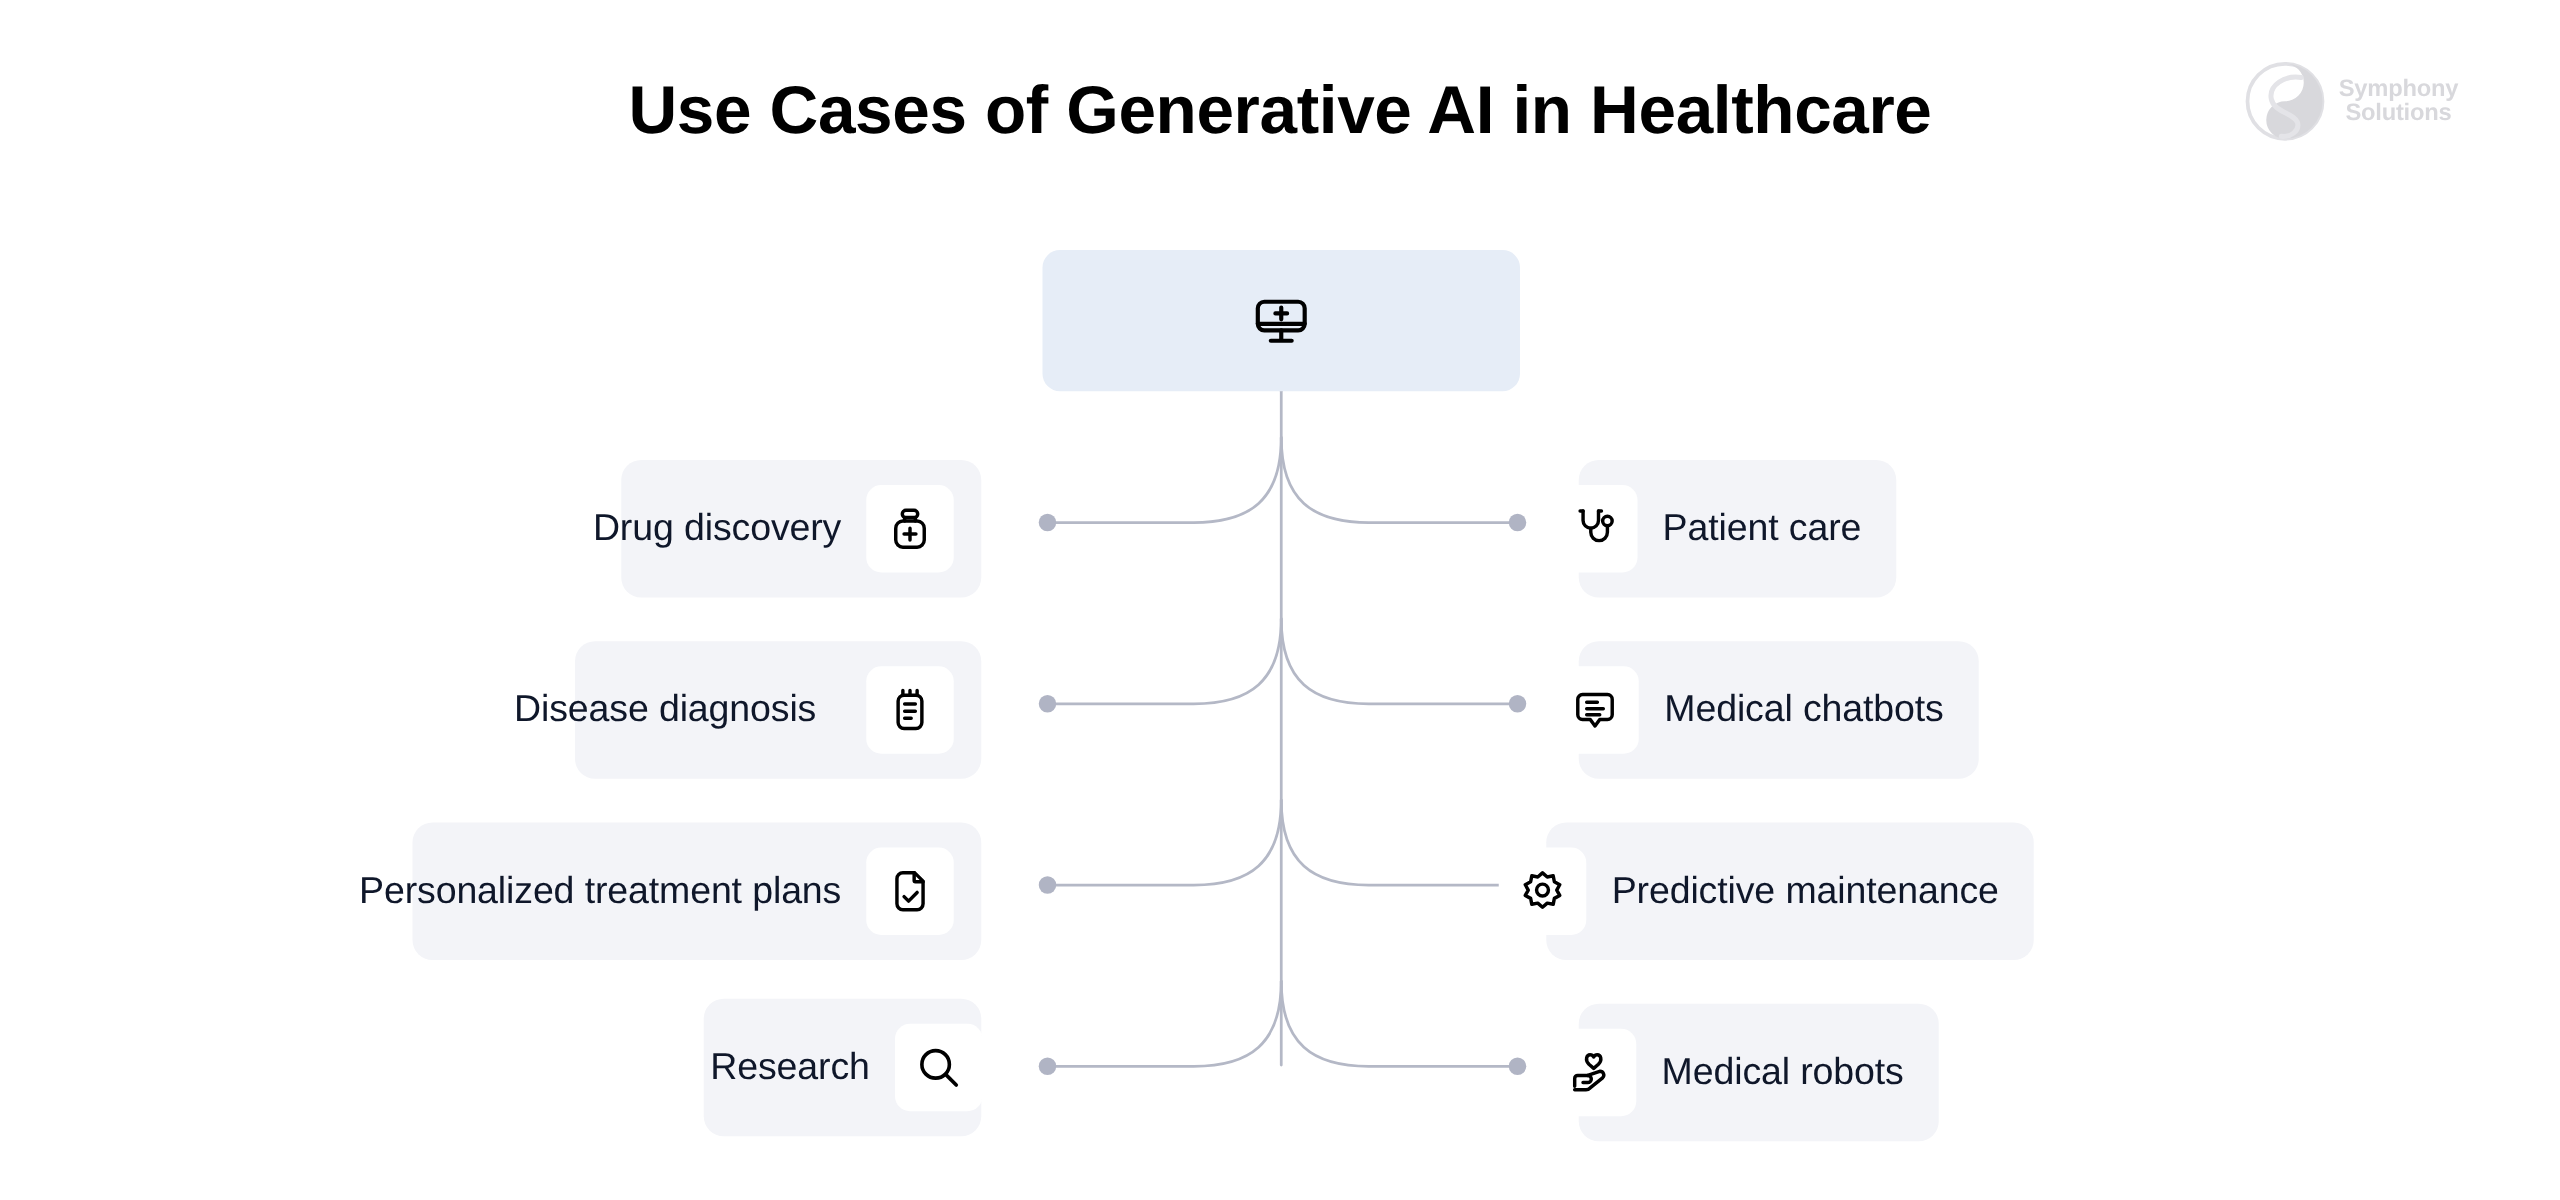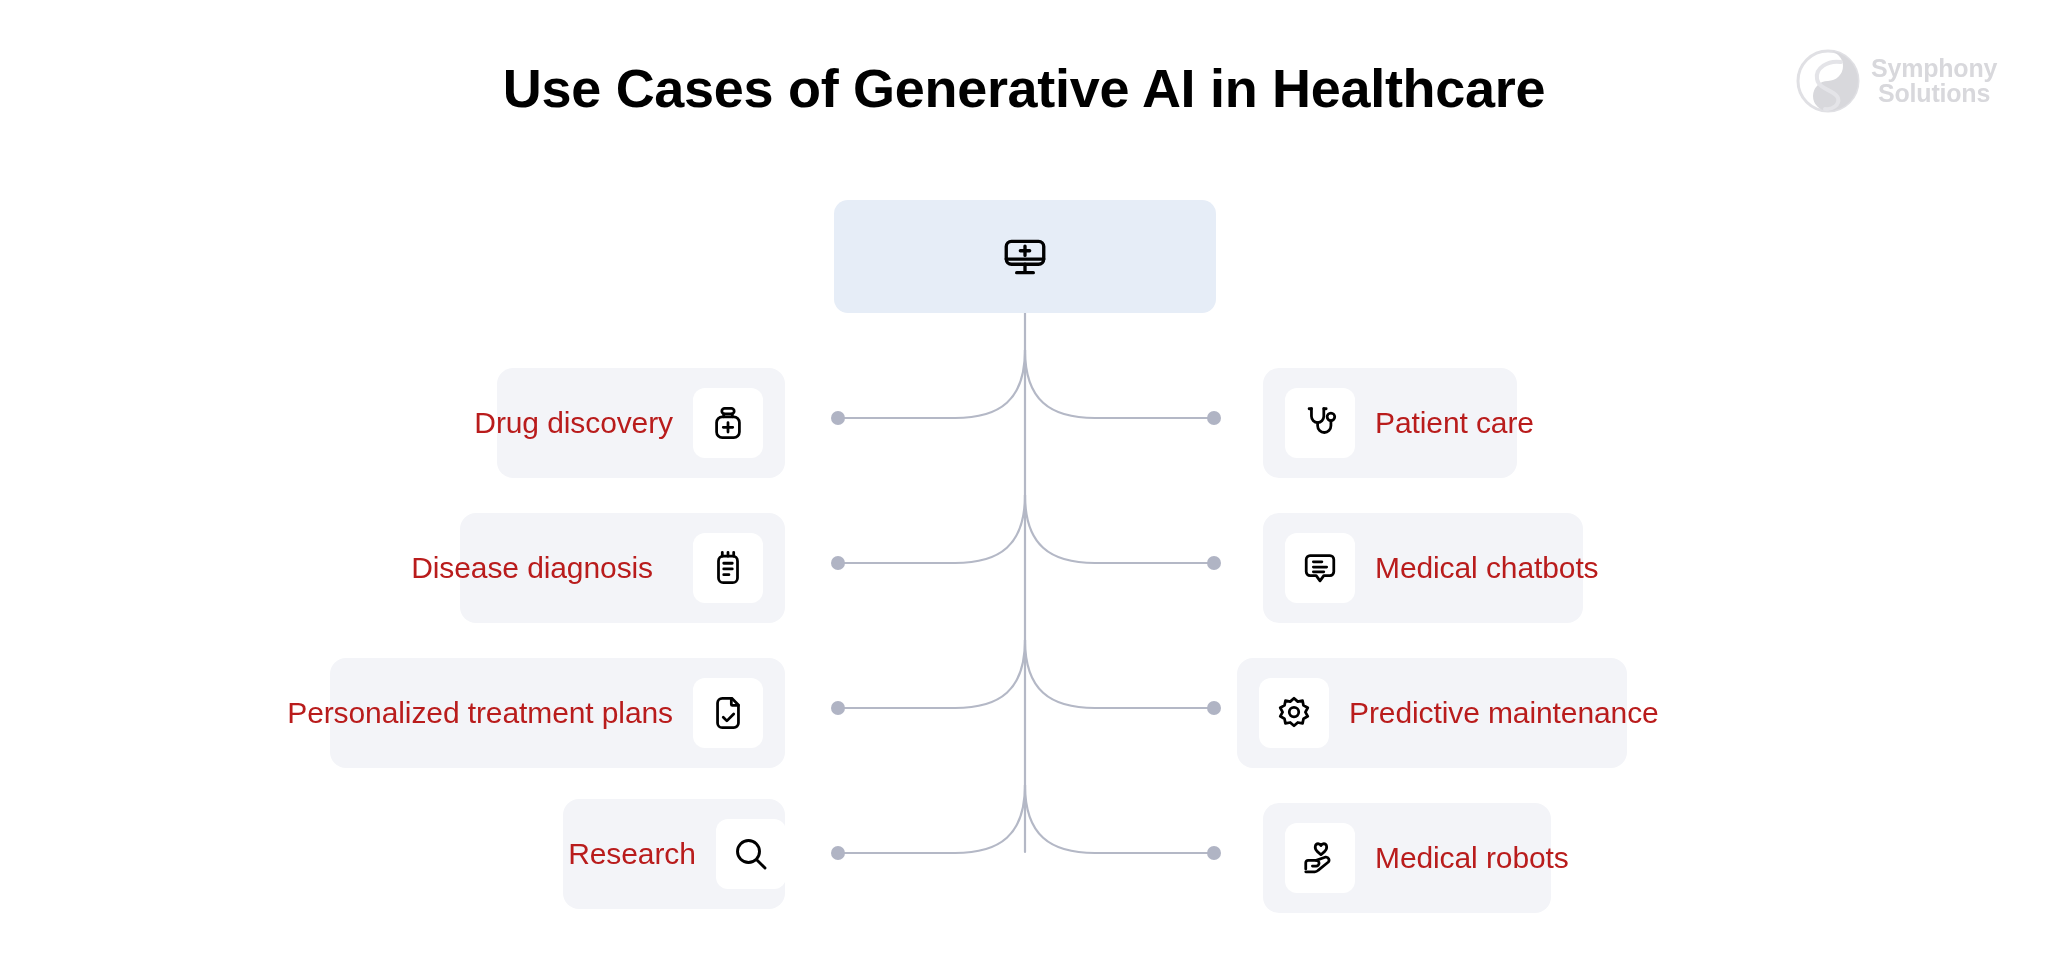--- a/index.html
+++ b/index.html
@@ -44,21 +44,21 @@
   #brand-logo .logo-mark {
     width: 66px;
     height: 66px;
     flex: 0 0 66px;
   }
   #brand-logo .logo-text {
     display: flex;
     flex-direction: column;
     justify-content: center;
     color: #d8d8dc;
-    font-size: 25px;
+    font-size: 19px;
     font-weight: bold;
     line-height: 1.02;
     letter-spacing: -0.2px;
   }
   #brand-logo .logo-line2 { text-align: center; }
 
   
   #connectors {
     position: absolute;
     top: 0;
@@ -87,25 +87,25 @@
   .branch-card {
     position: absolute;
     height: 110px;
     background: #f3f4f8;
     border-radius: 16px;
     display: flex;
     align-items: center;
     box-sizing: border-box;
   }
   .branch-card.left  { justify-content: flex-end; padding: 0 22px 0 28px; }
-  .branch-card.right { justify-content: flex-start; padding: 0 28px 0 22px; }
+  .branch-card.right { justify-content: flex-end; padding: 0 28px 0 22px; }
 
   .card-label {
     font-size: 30px;
-    color: #b91c1c;
+    color: #0f172a;
     white-space: nowrap;
     letter-spacing: -0.1px;
   }
   .branch-card.left  .card-label { margin-right: 20px; }
   .branch-card.right .card-label { margin-left: 20px; }
 
   .icon-tile {
     width: 70px;
     height: 70px;
     flex: 0 0 70px;

